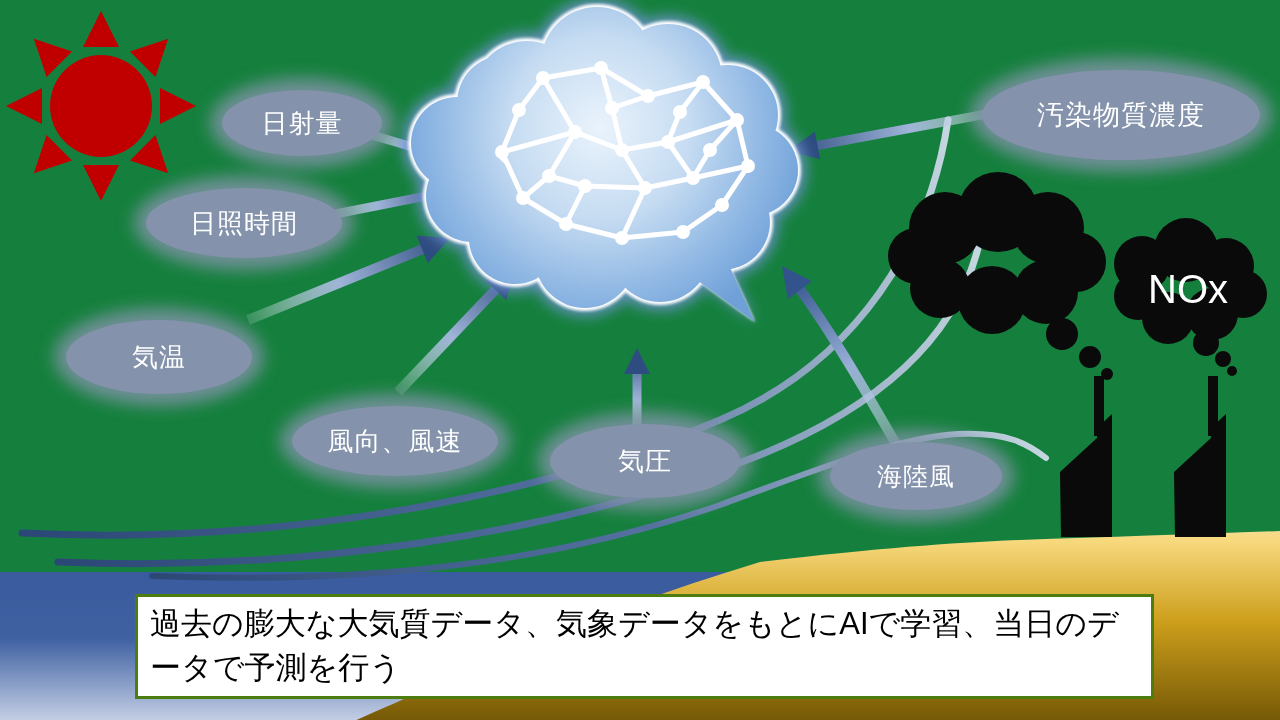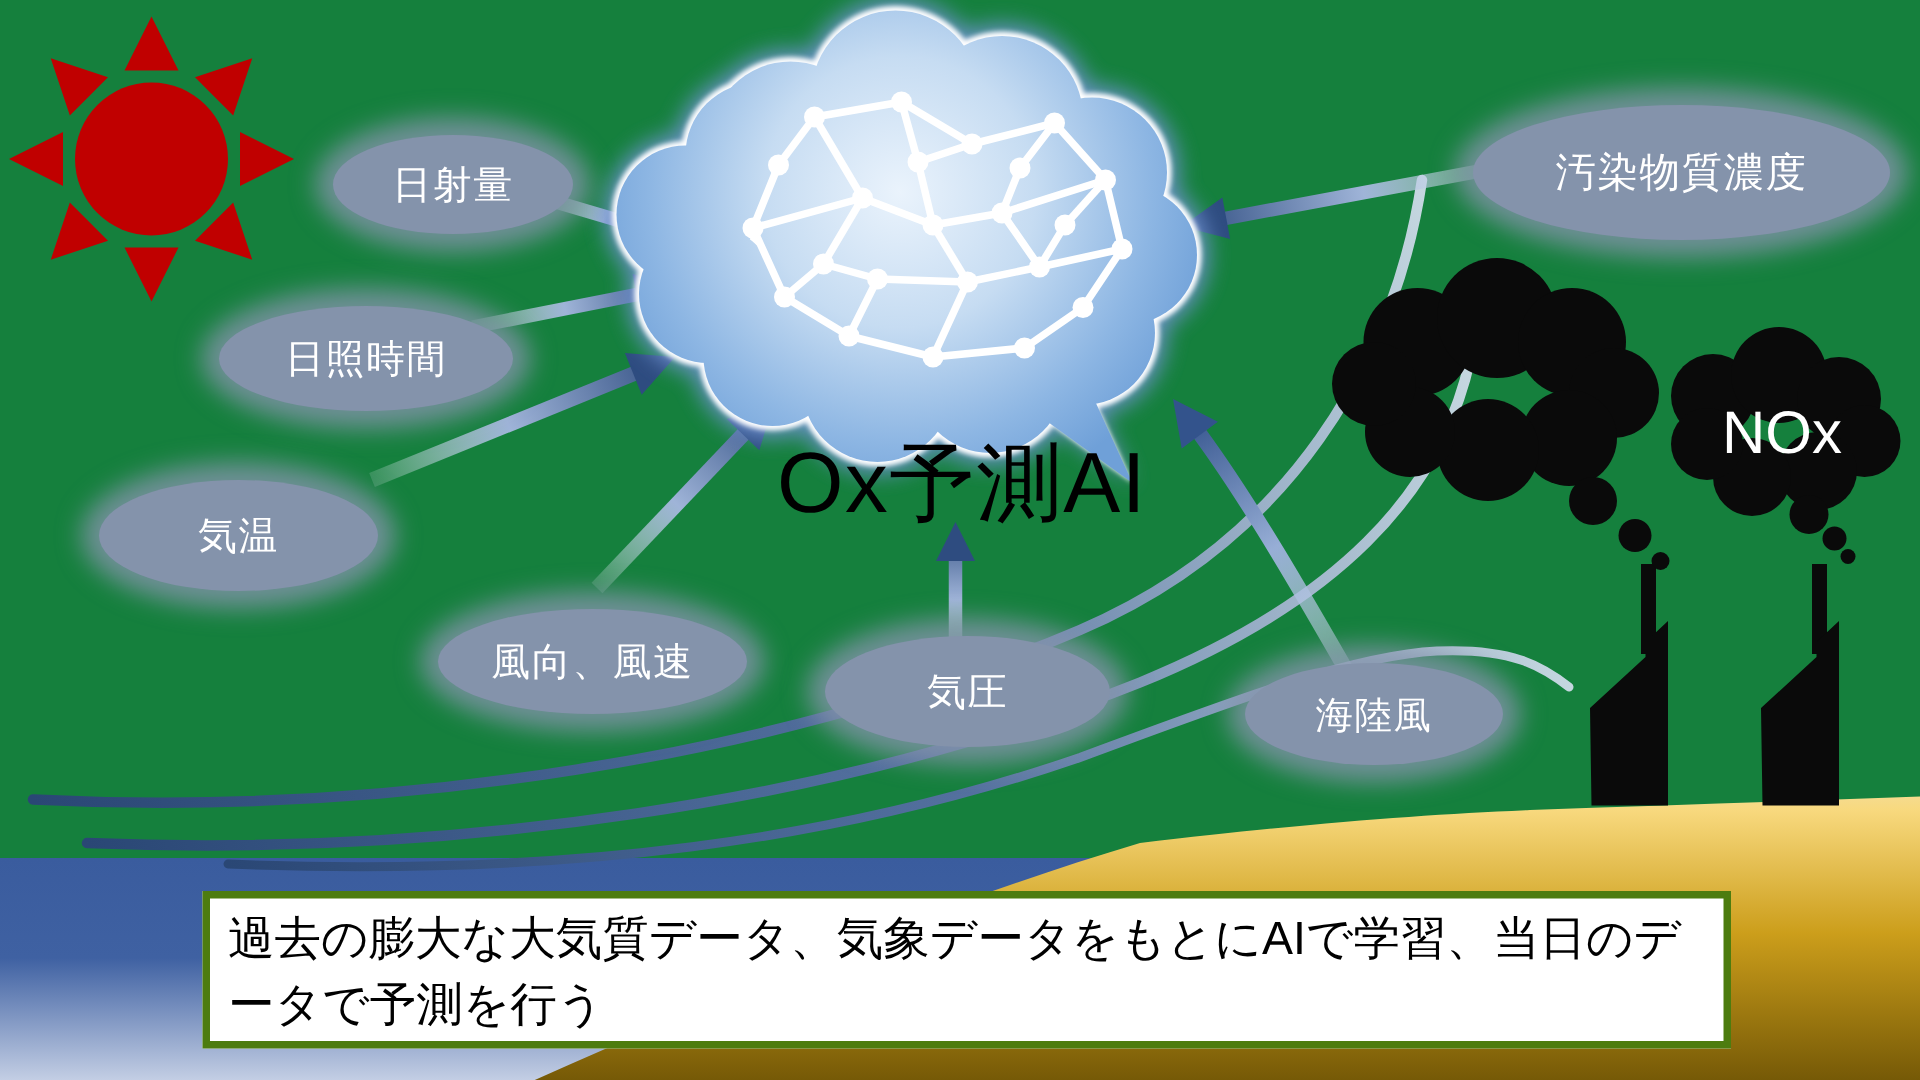--- a/index.html
+++ b/index.html
@@ -19,21 +19,21 @@
   .smoke-label{
     position:absolute;display:flex;align-items:center;justify-content:center;
     color:#ffffff;white-space:nowrap;
   }
   #heading{
     position:absolute;left:518px;top:284px;
     color:#000;font-size:57px;letter-spacing:1px;white-space:nowrap;
   }
   #caption-box{
     position:absolute;left:135px;top:594px;width:1019px;height:105px;
-    background:#ffffff;border:5px solid #4d7c0f;box-sizing:border-box;
+    background:#ffffff;border:3px solid #4d7c0f;box-sizing:border-box;
     padding:5px 12px 0 12px;
     color:#000;font-size:31px;line-height:44px;
   }
 </style>
 </head>
 <body>
 
 <div id="slide">
 
   <svg id="art" width="1280" height="720" viewBox="0 0 1280 720">
@@ -288,40 +288,39 @@
         <circle cx="549" cy="176" r="7" fill="#ffffff" stroke="none"></circle>
         <circle cx="612" cy="108" r="7" fill="#ffffff" stroke="none"></circle>
         <circle cx="680" cy="112" r="7" fill="#ffffff" stroke="none"></circle>
         <circle cx="710" cy="150" r="7" fill="#ffffff" stroke="none"></circle>
       </g>
   </svg>
 
   <div class="label-oval" style="left:222px;top:90px;width:160px;height:66px;">
     <span>日射量</span>
   </div>
-  <div class="label-oval" style="left:146px;top:204px;width:196px;height:70px;">
+  <div class="label-oval" style="left:146px;top:188px;width:196px;height:70px;">
     <span>日照時間</span>
   </div>
   <div class="label-oval" style="left:66px;top:320px;width:186px;height:74px;">
     <span>気温</span>
   </div>
   <div class="label-oval" style="left:292px;top:406px;width:206px;height:70px;">
     <span>風向、風速</span>
   </div>
   <div class="label-oval" style="left:550px;top:424px;width:190px;height:74px;">
     <span>気圧</span>
   </div>
   <div class="label-oval" style="left:830px;top:442px;width:172px;height:68px;font-size:25px;">
     <span>海陸風</span>
   </div>
   <div class="label-oval" style="left:982px;top:70px;width:278px;height:90px;font-size:27px;text-align:center;">
     <span>汚染物質濃度</span>
   </div>
 
-  <div id="heading">Ox予測AI</div>
 
   <div class="smoke-label" style="left:1113px;top:262px;width:150px;height:54px;font-size:40px;">NOx</div>
 
   <div id="caption-box">
     <span>過去の膨大な大気質データ、気象データをもとにAIで学習、当日のデータで予測を行う</span>
   </div>
 
 </div>
 
 </body></html>

